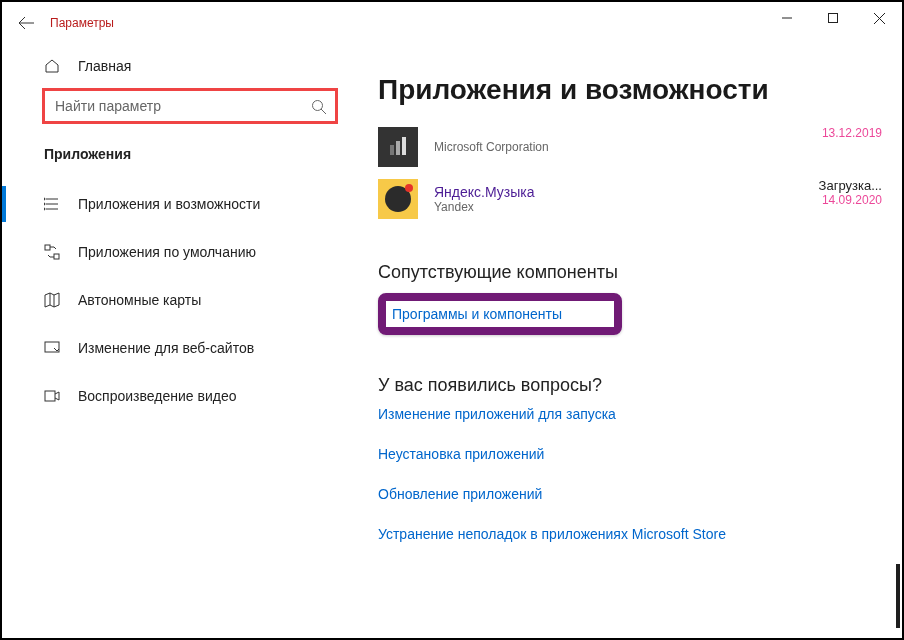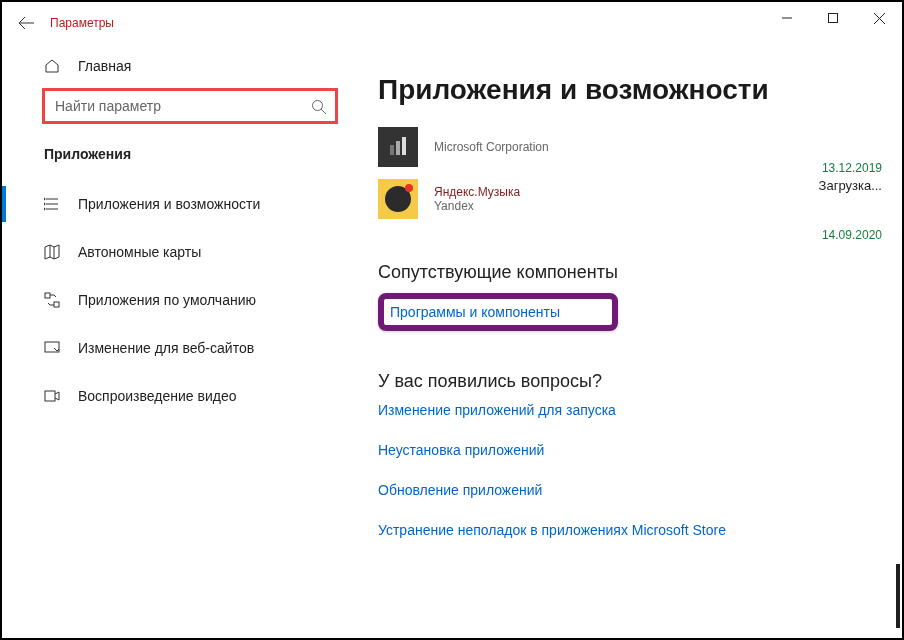--- a/index.html
+++ b/index.html
@@ -22,27 +22,27 @@
 .navitem { display:flex; align-items:center; height:48px; padding-left:40px; gap:16px; cursor:default; }
 .navitem.active { position:relative; }
 .navitem.active::before { content:""; position:absolute; left:0; top:6px; bottom:6px; width:4px; background:#0078d7; }
 .navitem .icon { width:20px; display:flex; justify-content:center; }
 .navitem .label { font-size:14px; color:#222; }
 .main { position:absolute; left:376px; right:14px; top:72px; }
 h1.heading { font-size:28px; font-weight:600; color:#1a1a1a; margin-bottom:18px; }
 .app-row { display:flex; align-items:center; height:46px; position:relative; }
 .app-row .appicon { width:40px; height:40px; margin-right:16px; display:flex; align-items:center; justify-content:center; }
 .app-row .appinfo { display:flex; flex-direction:column; }
-.app-row .appname { font-size:12px; color:#7f1d1d; }
+.app-row .appname { font-size:14px; color:#4c1d95; }
 .app-row .apppub { font-size:12px; color:#666; }
 .app-row .appmeta { position:absolute; right:6px; top:2px; text-align:right; }
 .app-row .appmeta .size { font-size:13px; color:#222; }
-.app-row .appmeta .date { font-size:12px; color:#15803d;margin-top:35px; }
+.app-row .appmeta .date { font-size:12px; color:#ec4899; }
 .subh { font-size:18px; font-weight:500; color:#222; margin-top:40px; margin-bottom:10px; }
-.hl-link { display:inline-block; border:6px solid #701a75; border-radius:8px; padding:4px 52px 4px 6px; box-shadow:0 1px 3px rgba(0,0,0,.2); }
+.hl-link { display:inline-block; border:8px solid #701a75; border-radius:8px; padding:4px 52px 4px 6px; box-shadow:0 1px 3px rgba(0,0,0,.2); }
 .link { font-size:14px; color:#0066cc; cursor:pointer; }
 .linkcol { display:flex; flex-direction:column; gap:24px; margin-top:2px; }
 .searchph::placeholder { color:#666; }
 .appicon.ms { background:#333; }
 .appicon.ym { background:#f7c948; position:relative; }
 .appicon.ym .circ { width:26px; height:26px; border-radius:50%; background:#2b2b2b; position:relative; }
 .appicon.ym .circ::after { content:""; position:absolute; right:-2px; top:-2px; width:8px; height:8px; background:#e6332a; border-radius:50%; }
 svg { display:block; }
 .mark { position:absolute; right:2px; bottom:10px; width:4px; height:64px; background:#1e1e1e; }
 </style>
@@ -110,36 +110,36 @@
               <circle cx="0" cy="3" r="1" fill="#333"></circle>
               <circle cx="0" cy="8" r="1" fill="#333"></circle>
               <circle cx="0" cy="13" r="1" fill="#333"></circle>
             </svg>
           </span>
         <span class="label">Приложения и возможности</span>
       </div>
       <div class="navitem">
         <span class="icon">
             <svg width="16" height="16" stroke="#333" stroke-width="1" fill="none">
+              <rect x="1" y="1" width="5" height="5"></rect>
+              <rect x="10" y="10" width="5" height="5"></rect>
+              <path d="M6 3h4l2 2M10 13H6l-2-2"></path>
+            </svg>
+          </span>
+        <span class="label">Приложения по умолчанию</span>
+      </div>
+      <div class="navitem">
+        <span class="icon">
+            <svg width="16" height="16" stroke="#333" stroke-width="1" fill="none">
               <path d="M1 3l5-2 4 2 5-2v12l-5 2-4-2-5 2z"></path>
               <line x1="6" y1="1" x2="6" y2="13"></line>
               <line x1="10" y1="3" x2="10" y2="15"></line>
             </svg>
           </span>
         <span class="label">Автономные карты</span>
-      </div>
-      <div class="navitem">
-        <span class="icon">
-            <svg width="16" height="16" stroke="#333" stroke-width="1" fill="none">
-              <rect x="1" y="1" width="5" height="5"></rect>
-              <rect x="10" y="10" width="5" height="5"></rect>
-              <path d="M6 3h4l2 2M10 13H6l-2-2"></path>
-            </svg>
-          </span>
-        <span class="label">Приложения по умолчанию</span>
       </div>
       <div class="navitem">
         <span class="icon">
             <svg width="16" height="16" stroke="#333" stroke-width="1" fill="none">
               <rect x="1" y="2" width="14" height="10"></rect>
               <path d="M10 8l3 3 2-2"></path>
             </svg>
           </span>
         <span class="label">Изменение для веб-сайтов</span>
       </div>

